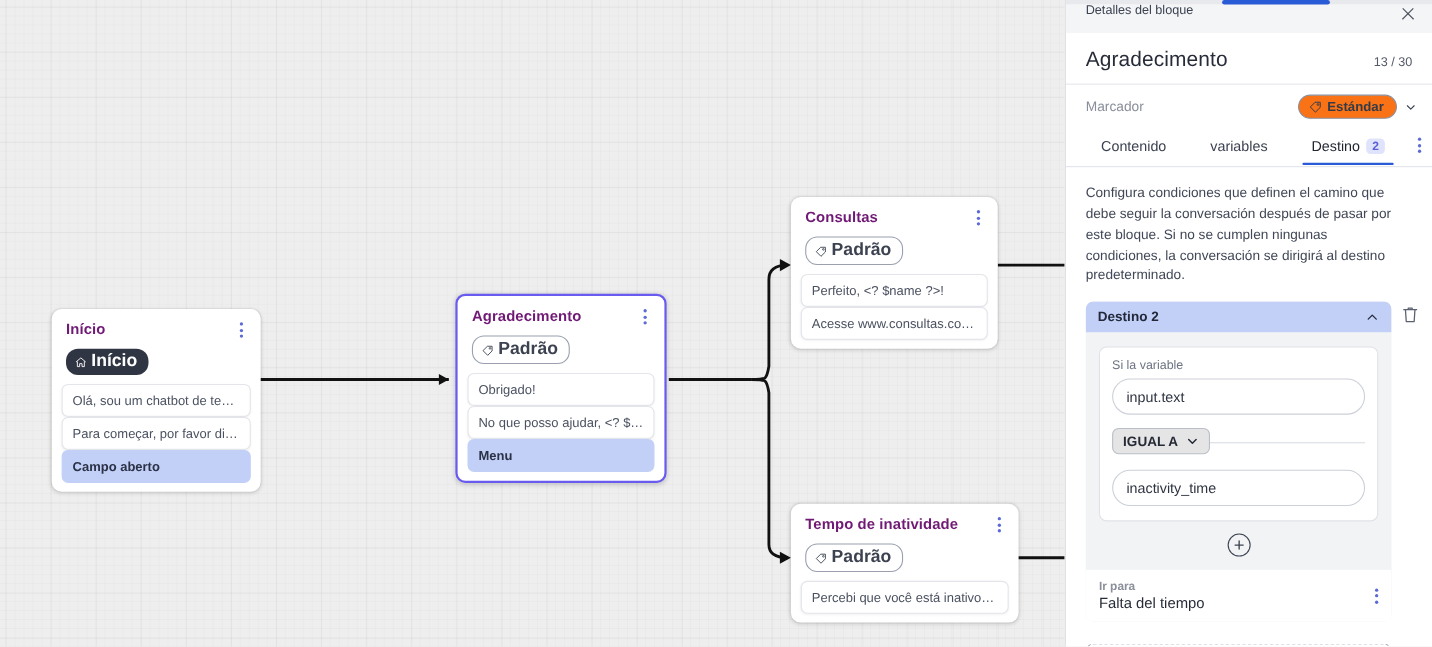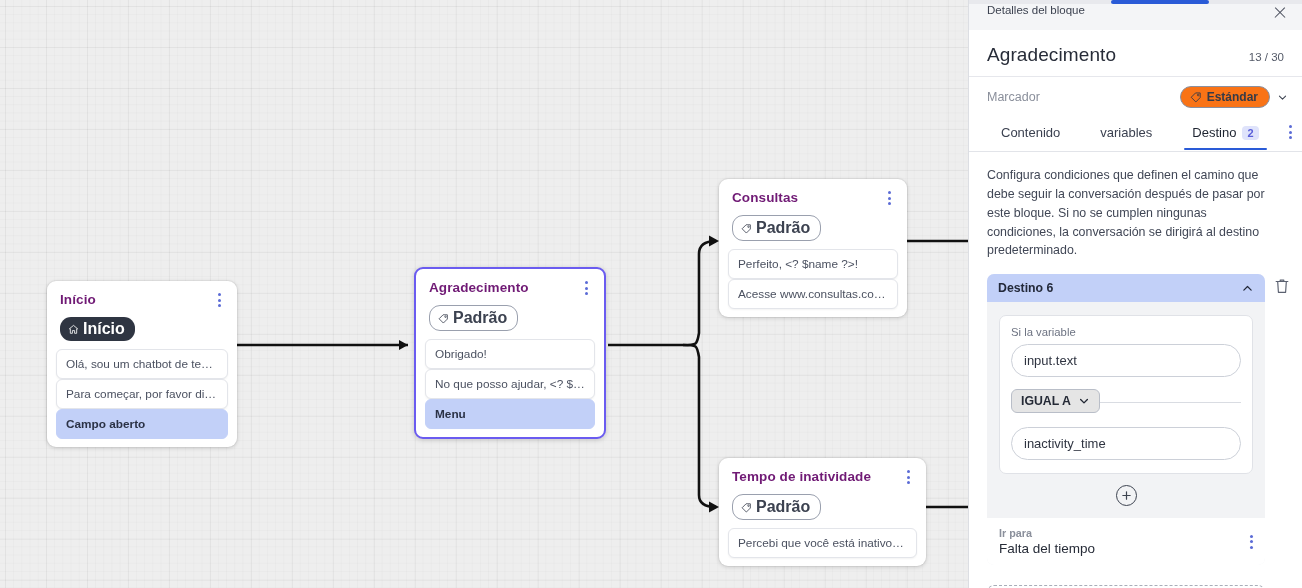--- a/index.html
+++ b/index.html
@@ -387,21 +387,21 @@
 
       <div id="desc">Configura condiciones que definen el camino que debe seguir la conversación después de pasar por este bloque. Si no se cumplen ningunas condiciones, la conversación se dirigirá al destino predeterminado.</div>
 
       <div id="dest-wrap">
         <svg id="trash" viewBox="0 0 20 20">
           <path d="M3.5 5 L16.5 5 M8 5 L8 3.4 L12 3.4 L12 5 M5.2 5 L6 17 L14 17 L14.8 5" fill="none" stroke="#5b6170" stroke-width="1.3" stroke-linecap="round" stroke-linejoin="round"></path>
         </svg>
 
         <div id="dest-card">
           <div id="dest-head">
-            <span>Destino 6</span>
+            <span>Destino 2</span>
             <svg class="caret-up" viewBox="0 0 16 16">
               <path d="M3.5 10 L8 5.5 L12.5 10" fill="none" stroke="#23293a" stroke-width="1.5" stroke-linecap="round" stroke-linejoin="round"></path>
             </svg>
           </div>
 
           <div id="cond-box">
             <div id="cond-label">Si la variable</div>
             <div class="field">input.text</div>
 
             <div id="op-row">

